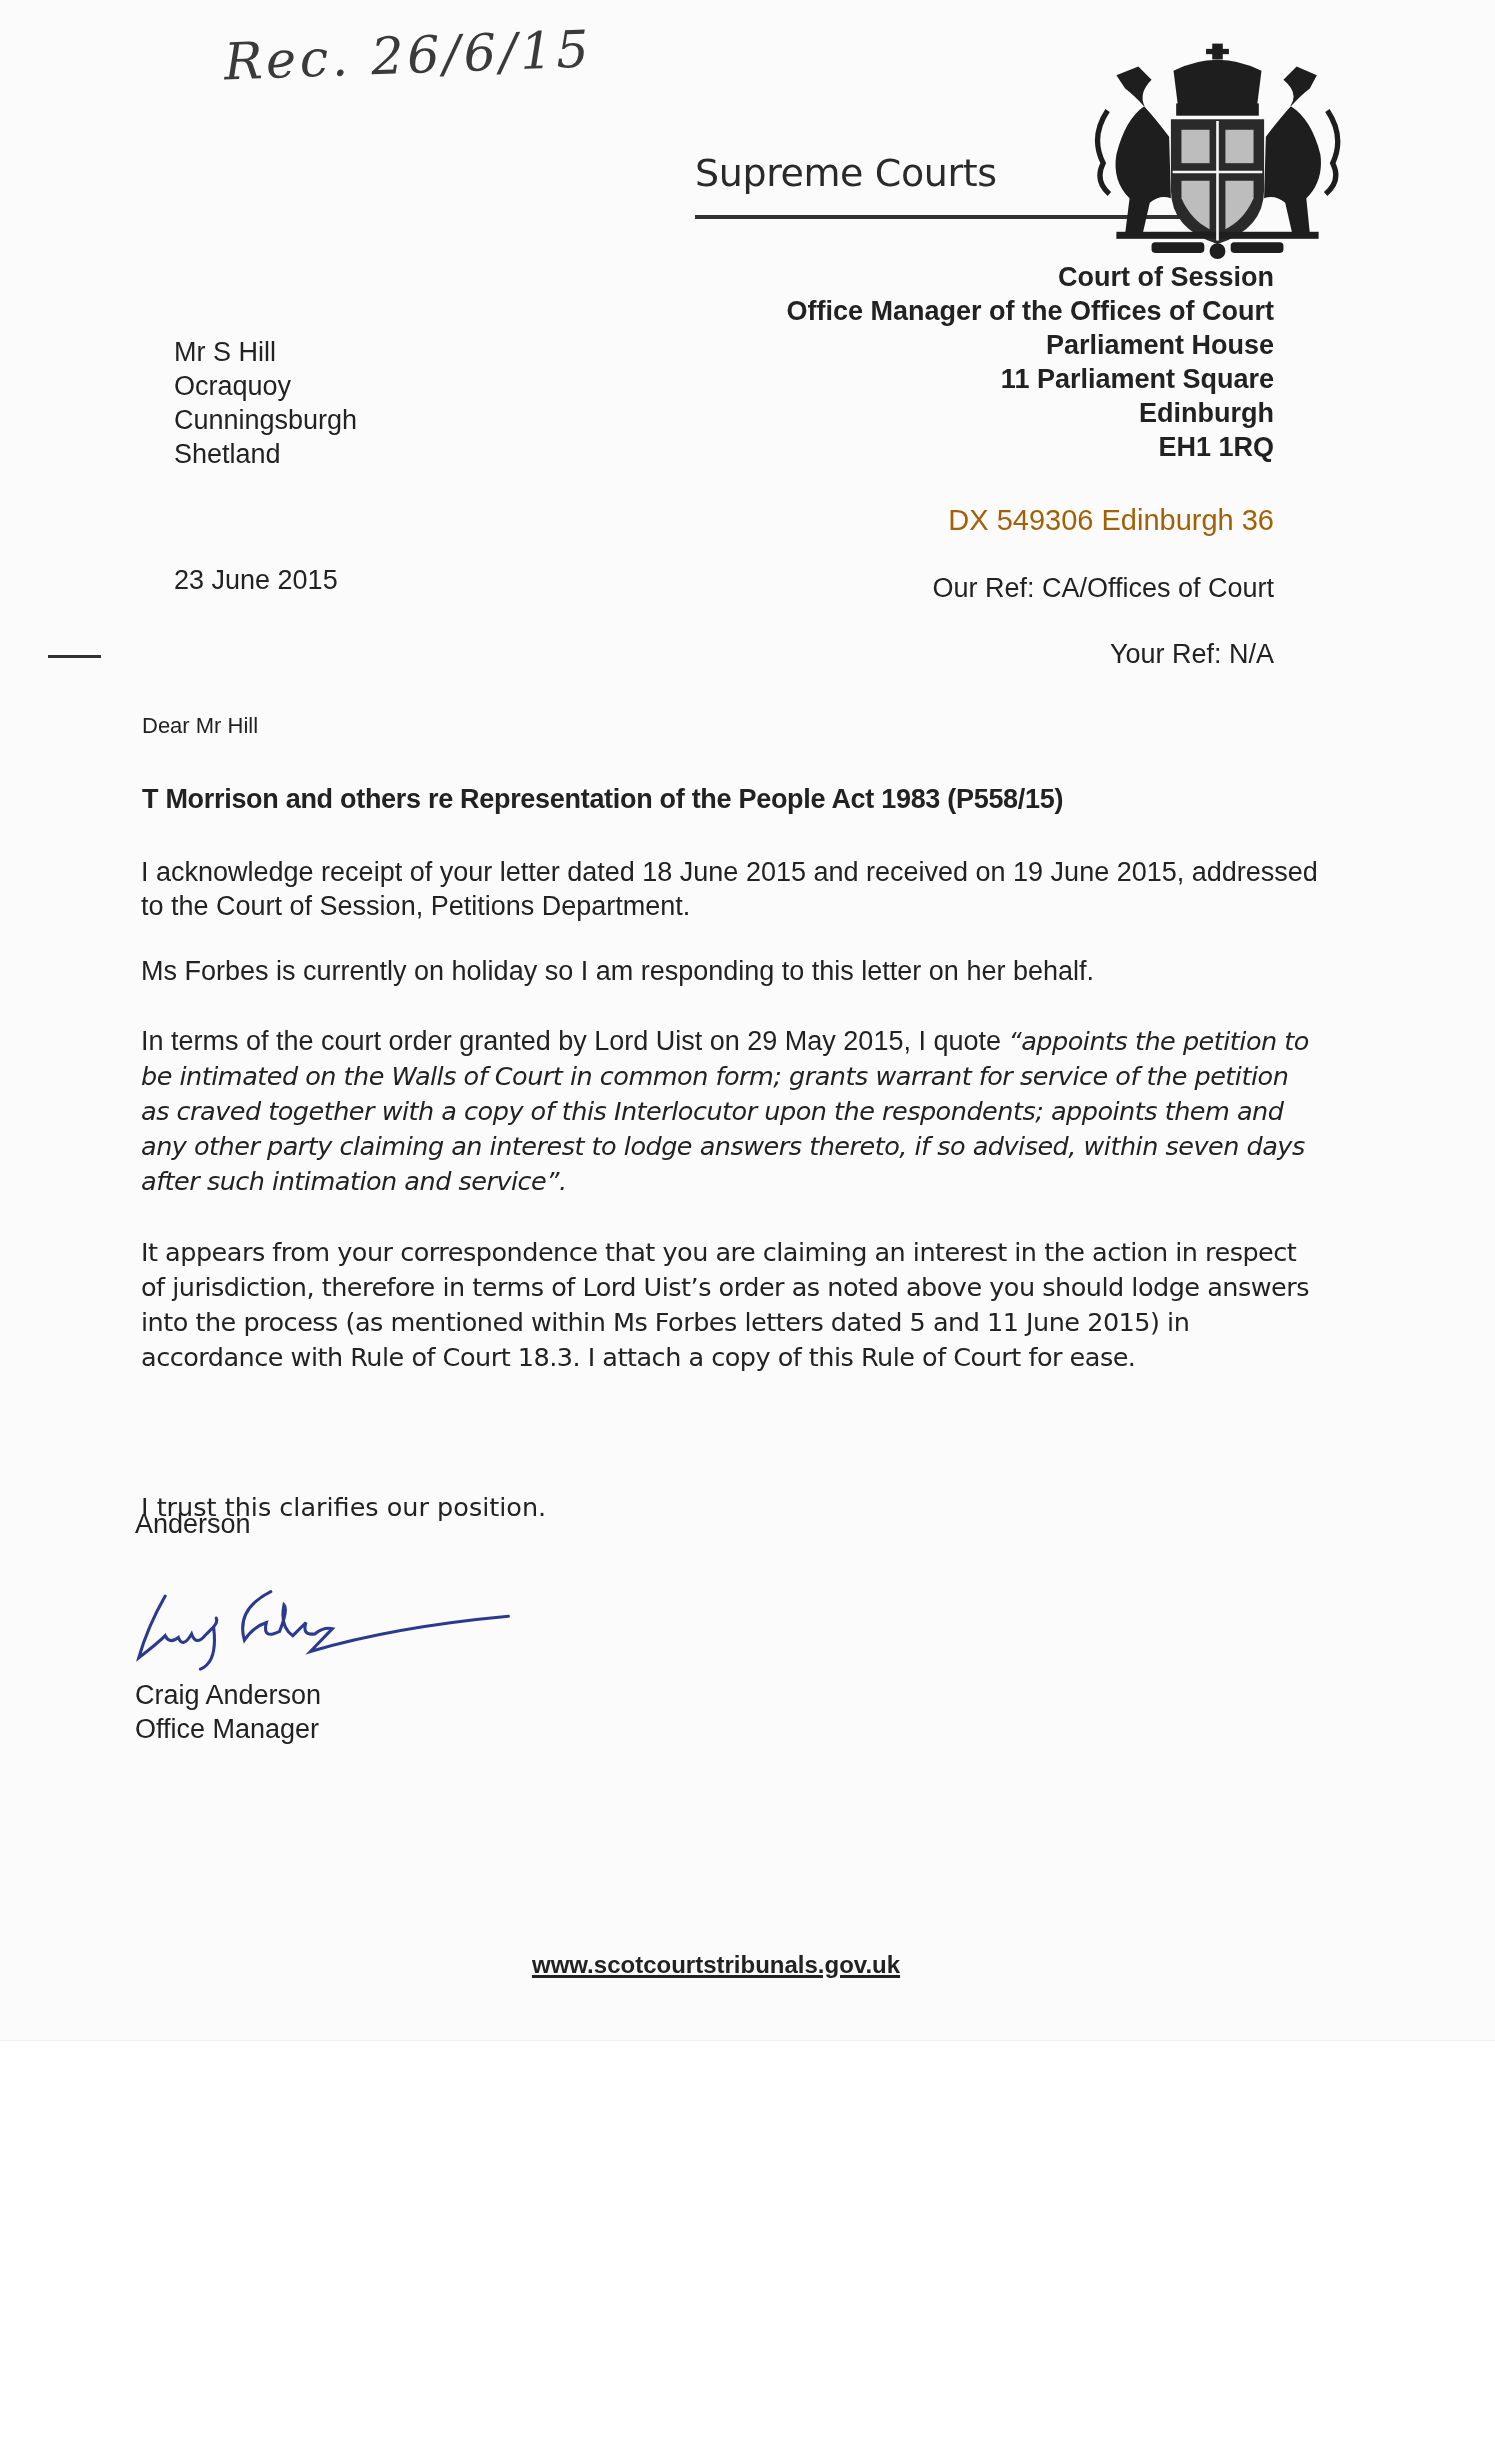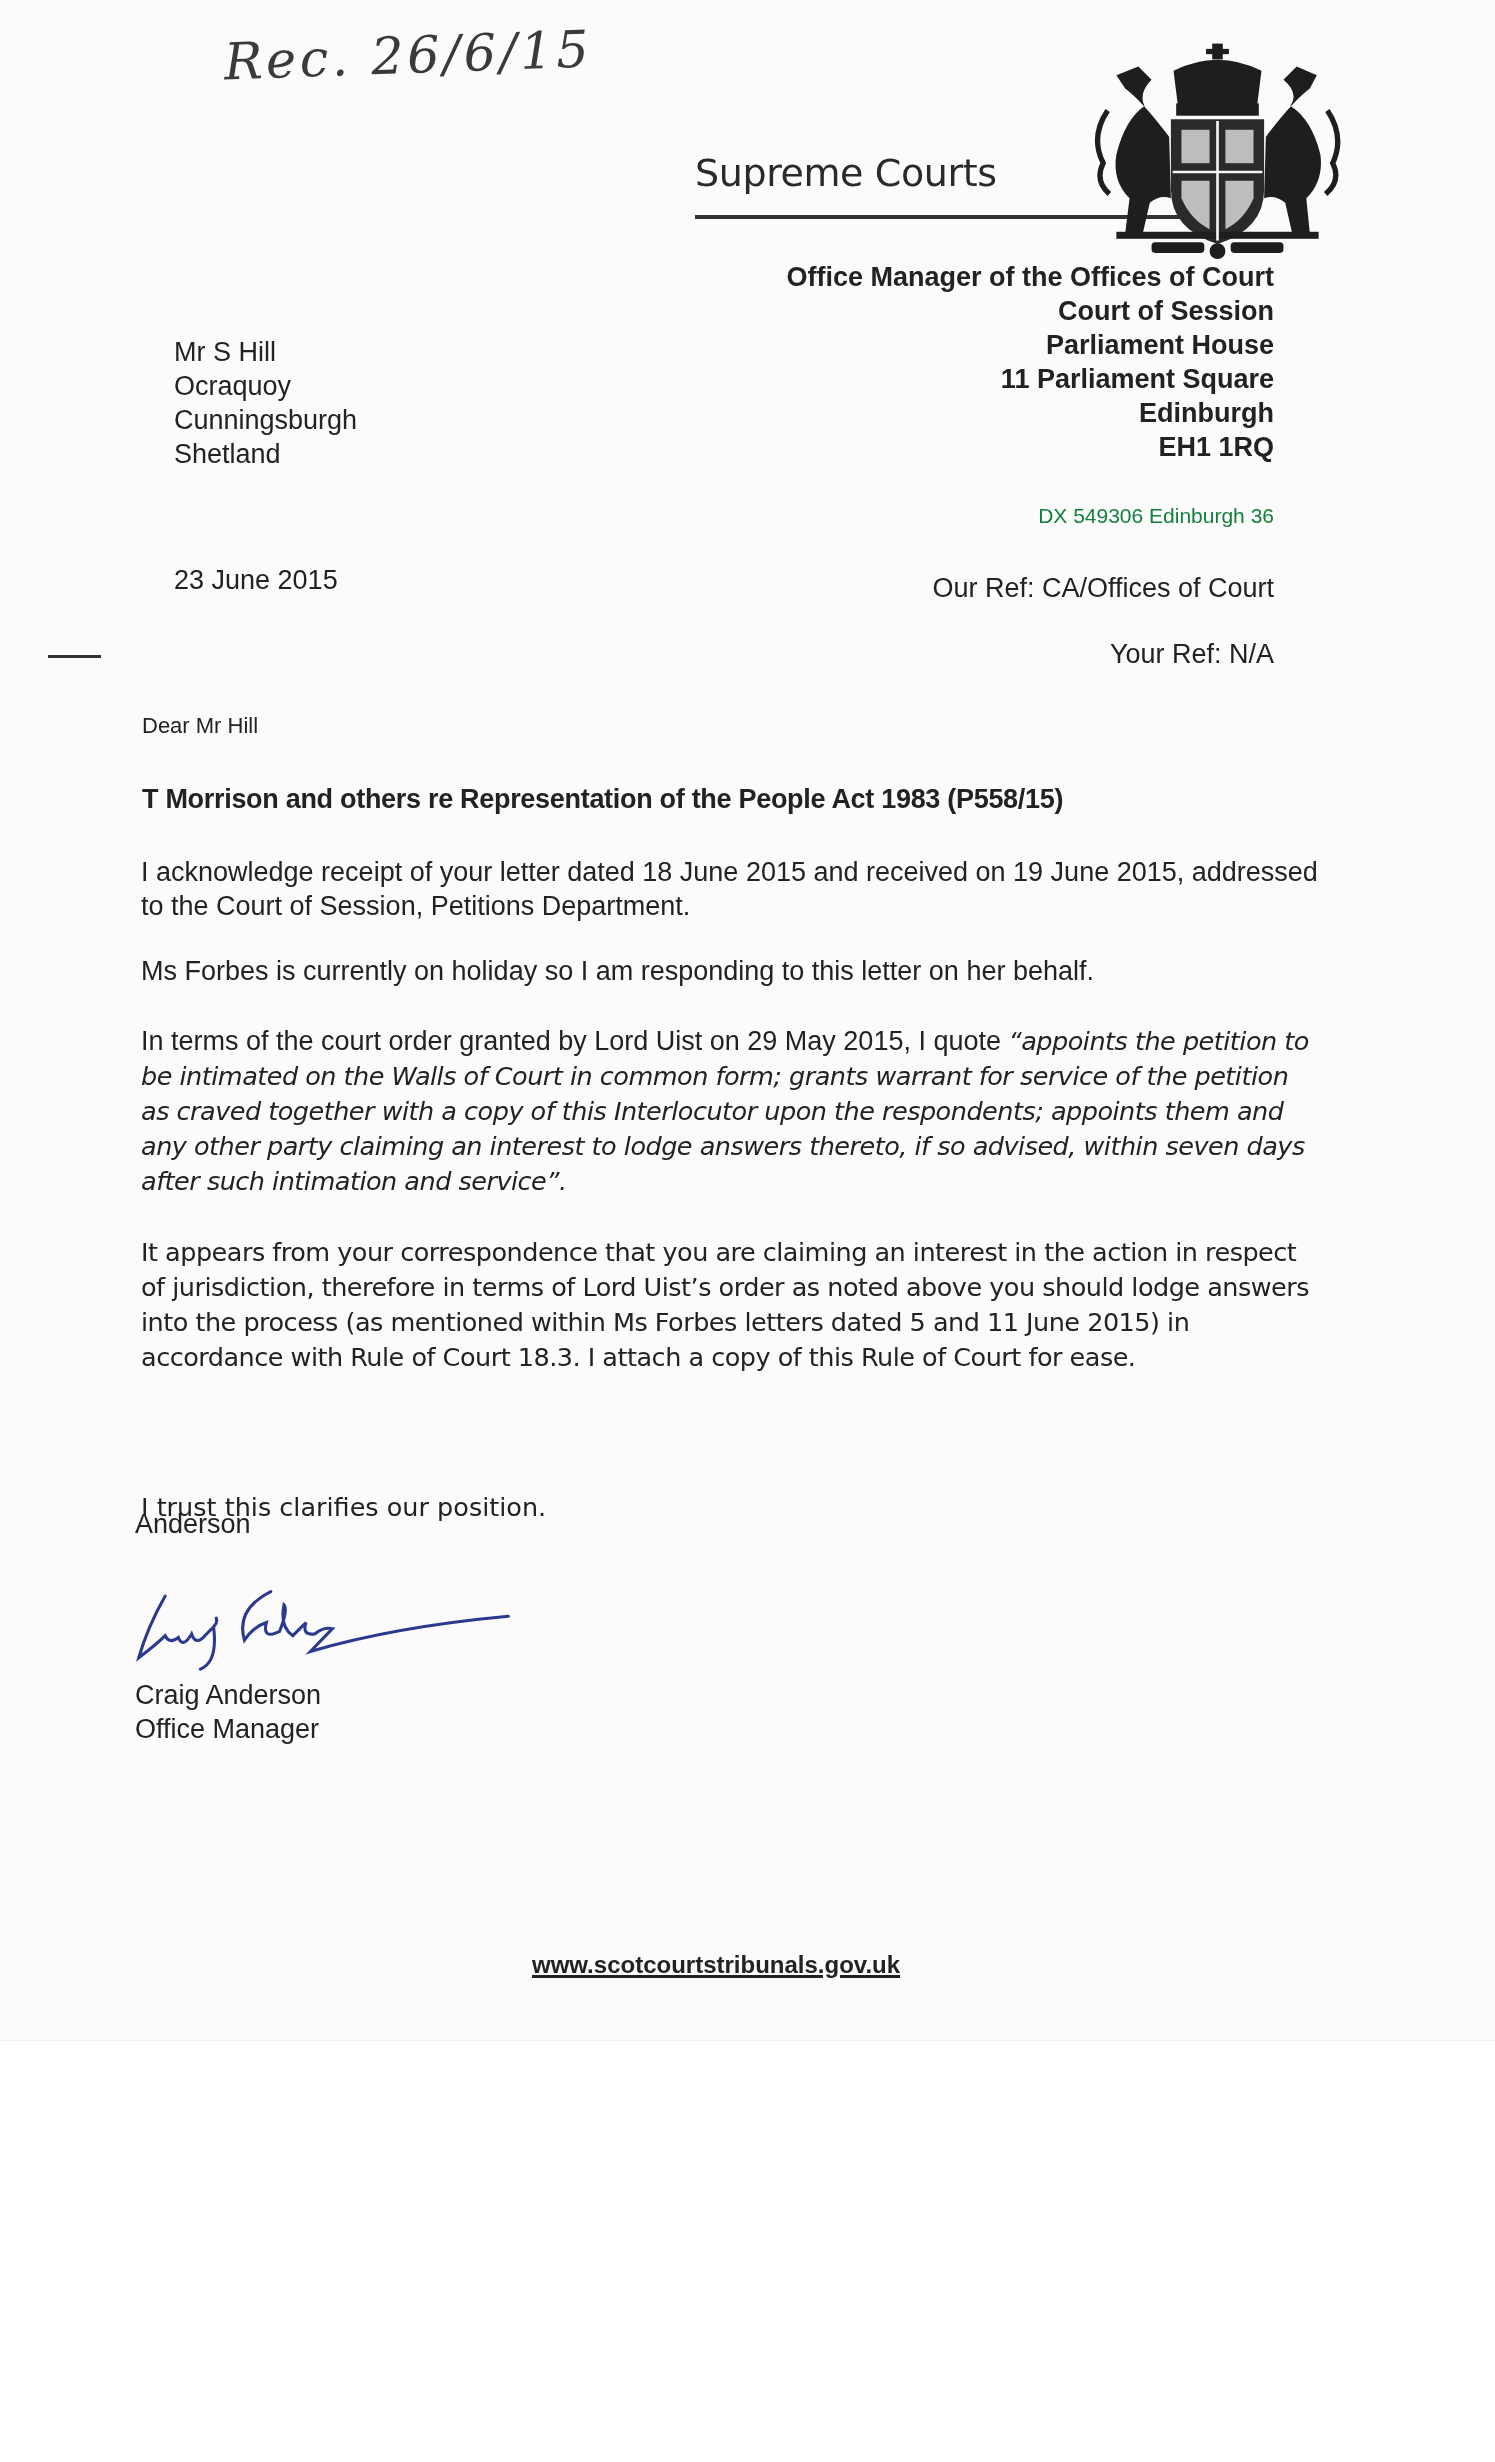--- a/index.html
+++ b/index.html
@@ -27,21 +27,21 @@
       left: 695px; top: 215px; width: 492px; height: 3.5px; background: #333;
     }
     .crest { left: 1090px; top: 40px; width: 255px; height: 220px; }
     .office-block {
       right: 221px; top: 260px; text-align: right; font-weight: bold;
       font-size: 27px; line-height: 34px; color: #222;
     }
     .recipient {
       left: 174px; top: 335px; font-size: 27px; line-height: 34px; color: #222;
     }
-    .dx { right: 221px; top: 504px; font-size: 21px; color: #15803d; }
+    .dx { right: 221px; top: 504px; font-size: 29px; color: #a16207; }
     .date { left: 174px; top: 565px; font-size: 27px; color: #222; }
     .ourref { right: 221px; top: 573px; font-size: 27px; color: #222; }
     .yourref { right: 221px; top: 639px; font-size: 27px; color: #222; }
     .margin-dash { left: 48px; top: 655px; width: 53px; height: 2.6px; background: #333; }
     .salutation { left: 142px; top: 713px; font-size: 22px; color: #222; }
     .subject {
       left: 142px; top: 784px; font-size: 27px; font-weight: bold; color: #222;
       letter-spacing: -0.3px;
     }
     .para {
@@ -103,22 +103,22 @@
     </g>
     <g fill="#bdbdbd">
       <rect x="104" y="102" width="32" height="38"></rect>
       <rect x="154" y="102" width="32" height="38"></rect>
       <path d="M104 160 L136 160 L136 215 Q115 205 104 180 Z"></path>
       <path d="M154 160 L186 160 L186 180 Q175 205 154 215 Z"></path>
     </g>
   </svg>
 
   <div class="abs office-block">
+    <div>Court of Session</div>
     <div>Office Manager of the Offices of Court</div>
-    <div>Court of Session</div>
     <div>Parliament House</div>
     <div>11 Parliament Square</div>
     <div>Edinburgh</div>
     <div>EH1 1RQ</div>
   </div>
 
   <div class="abs recipient">
     <div>Mr S Hill</div>
     <div>Ocraquoy</div>
     <div>Cunningsburgh</div>

